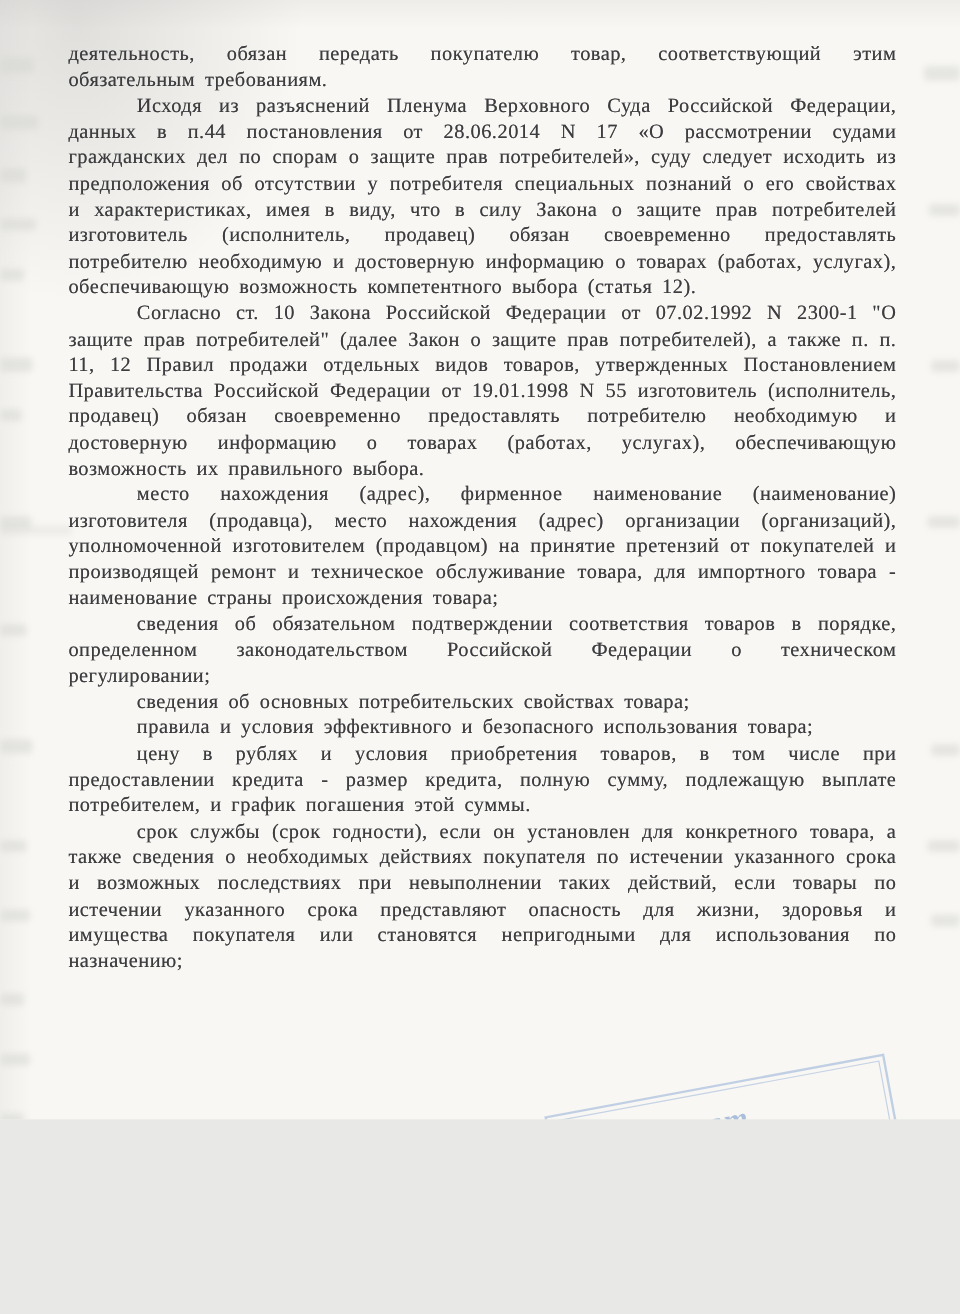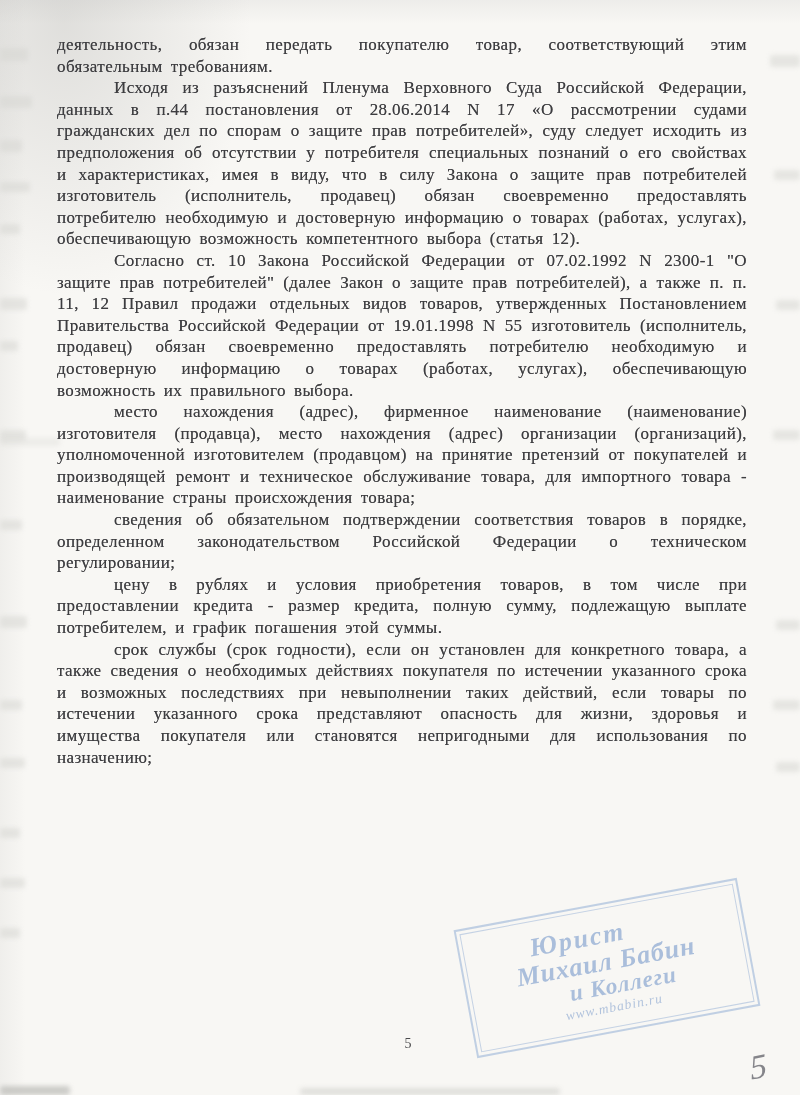--- a/index.html
+++ b/index.html
@@ -1,18 +1,18 @@
 <!DOCTYPE html>
 <html><head>
 <meta charset="utf-8">
 <style>
   html,body{margin:0;padding:0;background:#e8e8e6;}
   .page{
     position:relative;
-    width:800px;height:1095px;
+    width:800px;height:933px;
     background:#f8f7f4;
     overflow:hidden;
     font-family:"Liberation Serif", serif;
   }
   
   .page::before{
     content:"";position:absolute;inset:0;
     background:
       radial-gradient(ellipse at 8% 2%, rgba(160,160,158,.28), rgba(0,0,0,0) 18%),
       linear-gradient(180deg, rgba(190,190,188,.18) 0px, rgba(0,0,0,0) 24px),
@@ -122,20 +122,22 @@
   <div class="artifact a23"></div>
   <div class="artifact a24"></div>
   <div class="artifact a25"></div>
 
   <div class="content">
     <p class="continuation">деятельность, обязан передать покупателю товар, соответствующий этим обязательным требованиям.</p>
     <p>Исходя из разъяснений Пленума Верховного Суда Российской Федерации, данных в п.44 постановления от 28.06.2014 N 17 «О рассмотрении судами гражданских дел по спорам о защите прав потребителей», суду следует исходить из предположения об отсутствии у потребителя специальных познаний о его свойствах и характеристиках, имея в виду, что в силу Закона о защите прав потребителей изготовитель (исполнитель, продавец) обязан своевременно предоставлять потребителю необходимую и достоверную информацию о товарах (работах, услугах), обеспечивающую возможность компетентного выбора (статья 12).</p>
     <p>Согласно ст. 10 Закона Российской Федерации от 07.02.1992 N 2300-1 "О защите прав потребителей" (далее Закон о защите прав потребителей), а также п. п. 11, 12 Правил продажи отдельных видов товаров, утвержденных Постановлением Правительства Российской Федерации от 19.01.1998 N 55 изготовитель (исполнитель, продавец) обязан своевременно предоставлять потребителю необходимую и достоверную информацию о товарах (работах, услугах), обеспечивающую возможность их правильного выбора.</p>
     <p>место нахождения (адрес), фирменное наименование (наименование) изготовителя (продавца), место нахождения (адрес) организации (организаций), уполномоченной изготовителем (продавцом) на принятие претензий от покупателей и производящей ремонт и техническое обслуживание товара, для импортного товара - наименование страны происхождения товара;</p>
     <p>сведения об обязательном подтверждении соответствия товаров в порядке, определенном законодательством Российской Федерации о техническом регулировании;</p>
+    <p>сведения об основных потребительских свойствах товара;</p>
+    <p>правила и условия эффективного и безопасного использования товара;</p>
     <p>цену в рублях и условия приобретения товаров, в том числе при предоставлении кредита - размер кредита, полную сумму, подлежащую выплате потребителем, и график погашения этой суммы.</p>
     <p>срок службы (срок годности), если он установлен для конкретного товара, а также сведения о необходимых действиях покупателя по истечении указанного срока и возможных последствиях при невыполнении таких действий, если товары по истечении указанного срока представляют опасность для жизни, здоровья и имущества покупателя или становятся непригодными для использования по назначению;</p>
   </div>
 
   <div class="stamp">
     <div class="stamp-inner">
       <div class="stamp-line1">Юрист</div>
       <div class="stamp-line2">Михаил Бабин</div>
       <div class="stamp-line3">и Коллеги</div>
       <div class="stamp-site">www.mbabin.ru</div>

